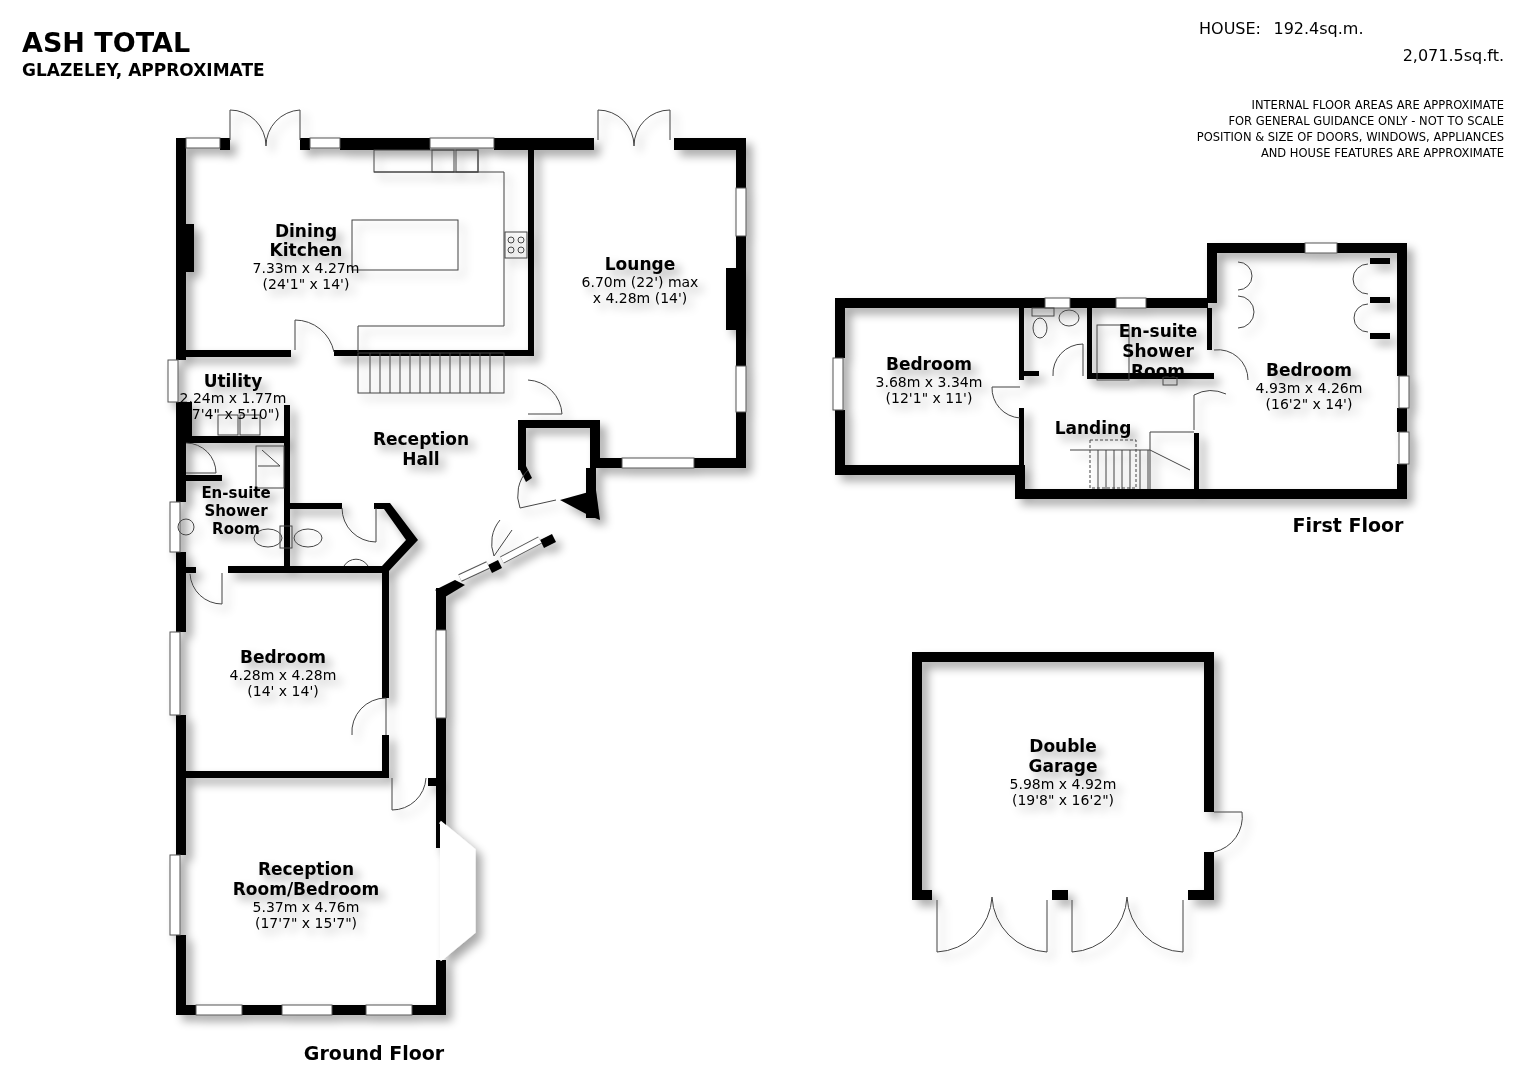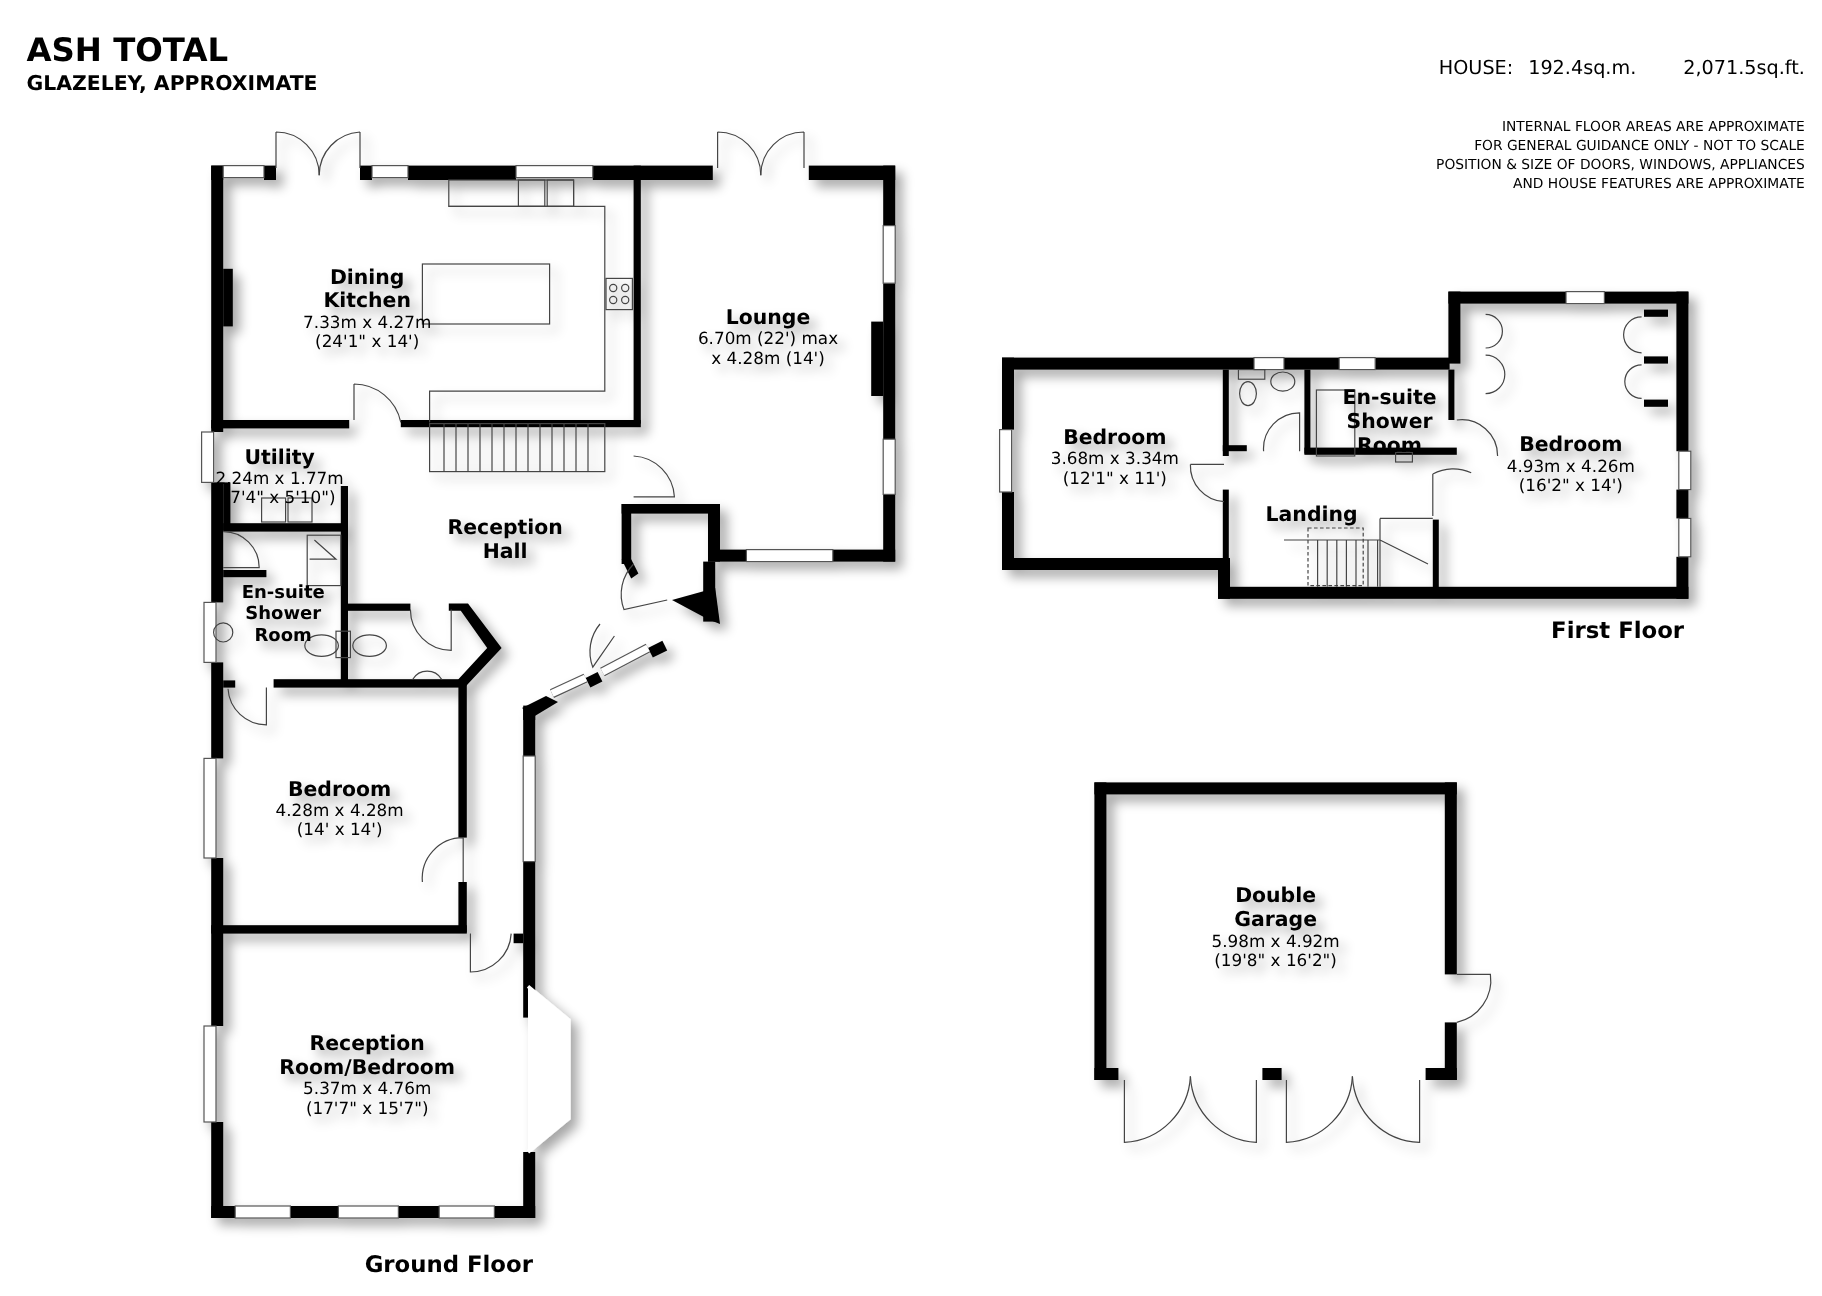--- a/index.html
+++ b/index.html
@@ -1,25 +1,25 @@
 <!DOCTYPE html>
 <html><head>
 <meta charset="utf-8">
 <style>
   html, body { margin: 0; padding: 0; background: #ffffff; }
   body { width: 1518px; height: 1080px; position: relative; overflow: hidden;
          font-family: "DejaVu Sans", sans-serif; color: #000; }
   .abs { position: absolute; }
   .title { left: 22px; top: 28px; font-size: 27px; font-weight: bold; letter-spacing: 0px; line-height: 30px; }
   .subtitle { left: 22px; top: 60px; font-size: 17px; font-weight: bold; line-height: 20px; }
-  .areas { right: 14px; top: 46px; width: 340px; font-size: 16px; }
+  .areas { right: 14px; top: 18px; width: 340px; font-size: 16px; }
   .area-row { display: flex; justify-content: flex-end; line-height: 22px; }
   .area-row .lbl { width: 95px; text-align: right; }
   .area-row .m { width: 115px; text-align: center; }
-  .area-row .ft { width: 128px; text-align: right; }
+  .area-row .ft { width: 128px; text-align: right; margin-top: 27px; }
   .area-row.total { font-weight: bold; font-size: 17px; }
   .disclaimer { right: 14px; top: 97px; width: 340px; text-align: right; font-size: 11.5px; line-height: 16px; }
   svg.plan { position: absolute; left: 0; top: 0; }
   .room-name { font-family: "DejaVu Sans", sans-serif; font-weight: bold; font-size: 17px; text-anchor: middle; }
   .room-dim { font-family: "DejaVu Sans", sans-serif; font-size: 14px; text-anchor: middle; }
   .floor-label { font-weight: bold; font-size: 19px; }
   .wall { fill: #000; }
   .thin { fill: none; stroke: #444; stroke-width: 1; }
   .win { fill: #fff; stroke: #555; stroke-width: 1; }
 </style>

